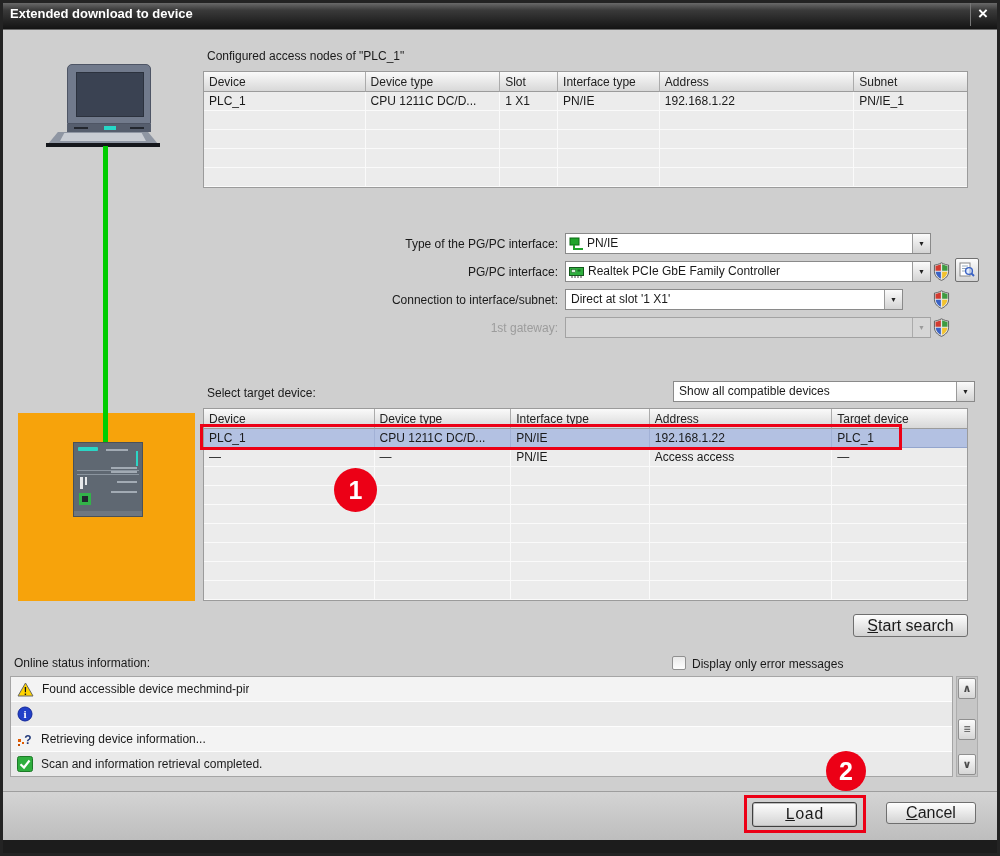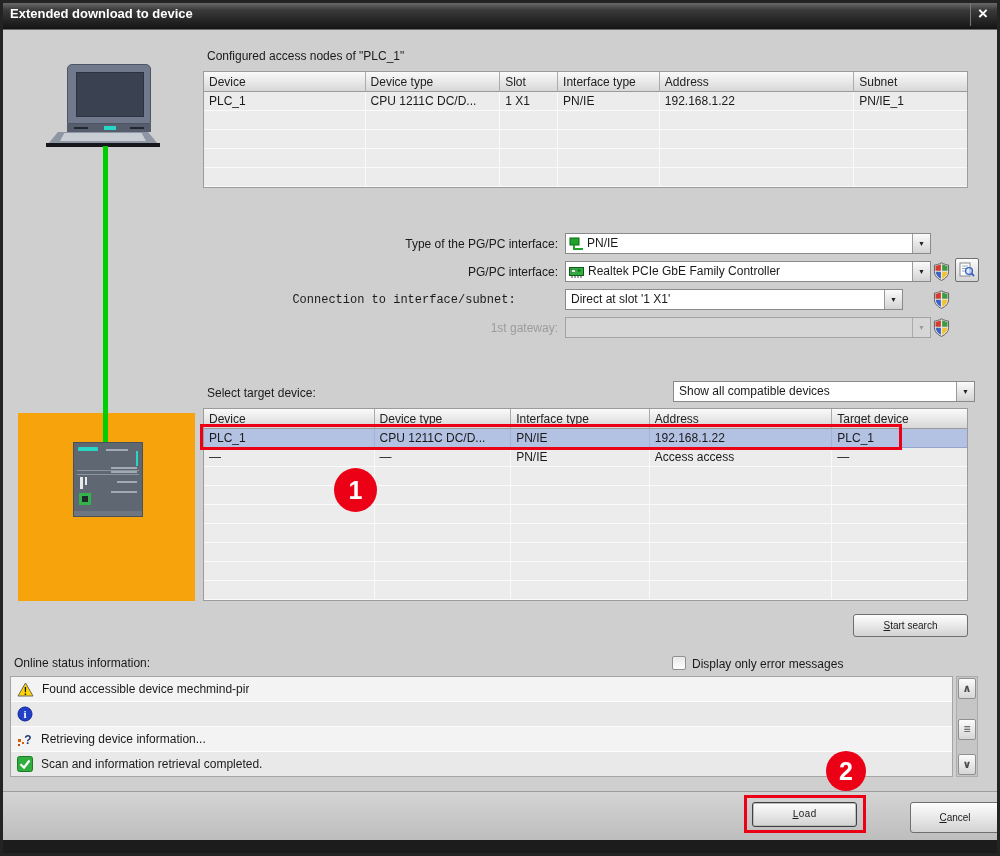--- a/index.html
+++ b/index.html
@@ -31,21 +31,21 @@
   .dd{position:absolute;height:21px;background:#fff;border:1px solid #8a8a8a;box-sizing:border-box;
       display:flex;align-items:center;}
   .dd-icon{margin:0 3px 0 3px;display:flex;align-items:center;}
   .dd-text{flex:1;font-size:12px;line-height:19px;white-space:nowrap;overflow:hidden;}
   .dd-arrow{width:17px;align-self:stretch;background:linear-gradient(#fbfbfb,#d3d3d3);
             border-left:1px solid #9a9a9a;display:flex;align-items:center;justify-content:center;
             font-size:7px;color:#222;}
   .dd.dis{background:#d6d6d6;border-color:#a3a3a3;}
   .dd.dis .dd-arrow{background:#d6d6d6;color:#9a9a9a;border-left-color:#ababab;}
   
-  .btn{position:absolute;font-size:10px;color:#1a1a1a;background:linear-gradient(#fefefe,#d2d2d2);
+  .btn{position:absolute;font-size:16px;color:#1a1a1a;background:linear-gradient(#fefefe,#d2d2d2);
        border:1px solid #6f6f6f;border-radius:3px;text-align:center;box-sizing:border-box;
        display:flex;align-items:center;justify-content:center;}
   .btn .accel{text-decoration:underline;}
   .btn.default{border-color:#3f3f3f;box-shadow:inset 0 0 0 1px #bdbdbd;font-family:Liberation Mono, monospace;}
   
   .cb{position:absolute;width:14px;height:14px;background:linear-gradient(#e9e9e9,#fdfdfd);
       border:1px solid #909090;border-radius:2px;box-sizing:border-box;}
   
   .orange-box{position:absolute;left:18px;top:413px;width:177px;height:188px;background:#f7a30b;z-index:1;}
   .cable{position:absolute;left:103px;top:146px;width:5px;height:296px;background:#00cd00;z-index:2;}
@@ -214,21 +214,21 @@
           <rect x="0.5" y="2.5" width="14" height="8" fill="#2fae3e" stroke="#14571c"></rect>
           <rect x="2.5" y="4.5" width="4" height="3" fill="#d9f0db" stroke="#14571c" stroke-width="0.5"></rect>
           <rect x="8.5" y="4.5" width="3" height="2" fill="#1a6b23"></rect>
           <path d="M3 11 L3 13 M6 11 L6 13 M9 11 L9 13 M12 11 L12 13" stroke="#444" stroke-width="1"></path>
         </svg>
     </span>
     <span class="dd-text">Realtek PCIe GbE Family Controller</span>
     <span class="dd-arrow">▼</span>
   </div>
 
-  <div class="lbl" style="left:250px;top:293px;width:308px;text-align:center;font-family:Liberation Mono, monospace;">Connection to interface/subnet:</div>
+  <div class="lbl" style="left:250px;top:293px;width:308px;text-align:right;">Connection to interface/subnet:</div>
   <div class="dd" style="left:565px;top:289px;width:338px;">
     <span class="dd-text" style="margin-left:5px;">Direct at slot '1 X1'</span>
     <span class="dd-arrow">▼</span>
   </div>
 
   <div class="lbl dis" style="left:250px;top:321px;width:308px;text-align:right;">1st gateway:</div>
   <div class="dd dis" style="left:565px;top:317px;width:366px;">
     <span class="dd-text"></span>
     <span class="dd-arrow">▼</span>
   </div>
@@ -391,19 +391,19 @@
     <div class="sb-btn" style="bottom:1px;">∨</div>
   </div>
 
   <div class="ann-circle" style="left:826px;top:751px;width:40px;height:40px;">2</div>
 
   <div class="footer-shade"></div>
   <div class="ann-rect" style="left:744px;top:795px;width:122px;height:38px;"></div>
   <div class="btn default" style="left:752px;top:802px;width:105px;height:25px;">
     <span><span class="accel">L</span><span>oad</span></span>
   </div>
-  <div class="btn" style="left:886px;top:802px;width:90px;height:31px;margin-left:24px;">
+  <div class="btn" style="left:886px;top:802px;width:90px;height:22px;">
     <span><span class="accel">C</span><span>ancel</span></span>
   </div>
   <div class="bottom-bar"></div>
 
   <div class="frame"></div>
 </div>
 
 </body></html>

